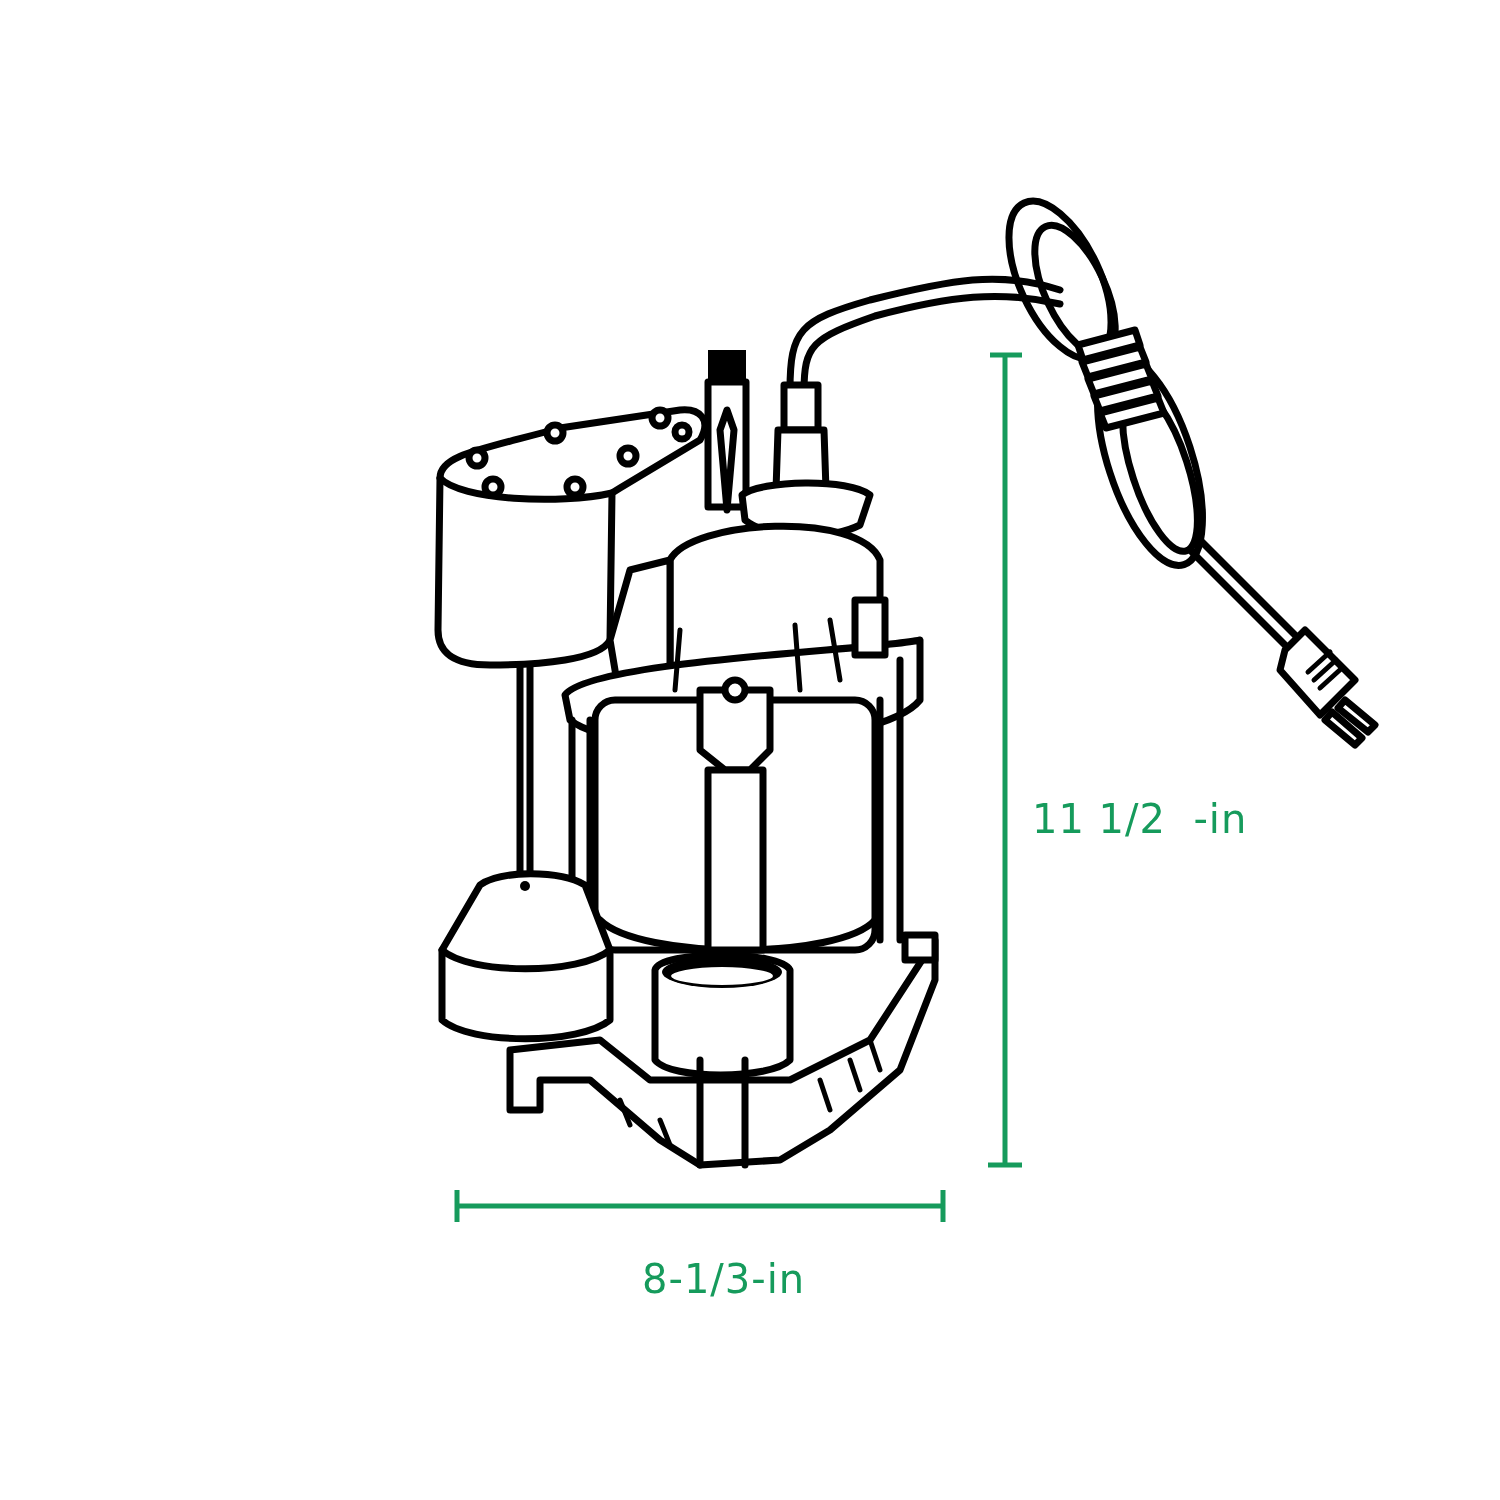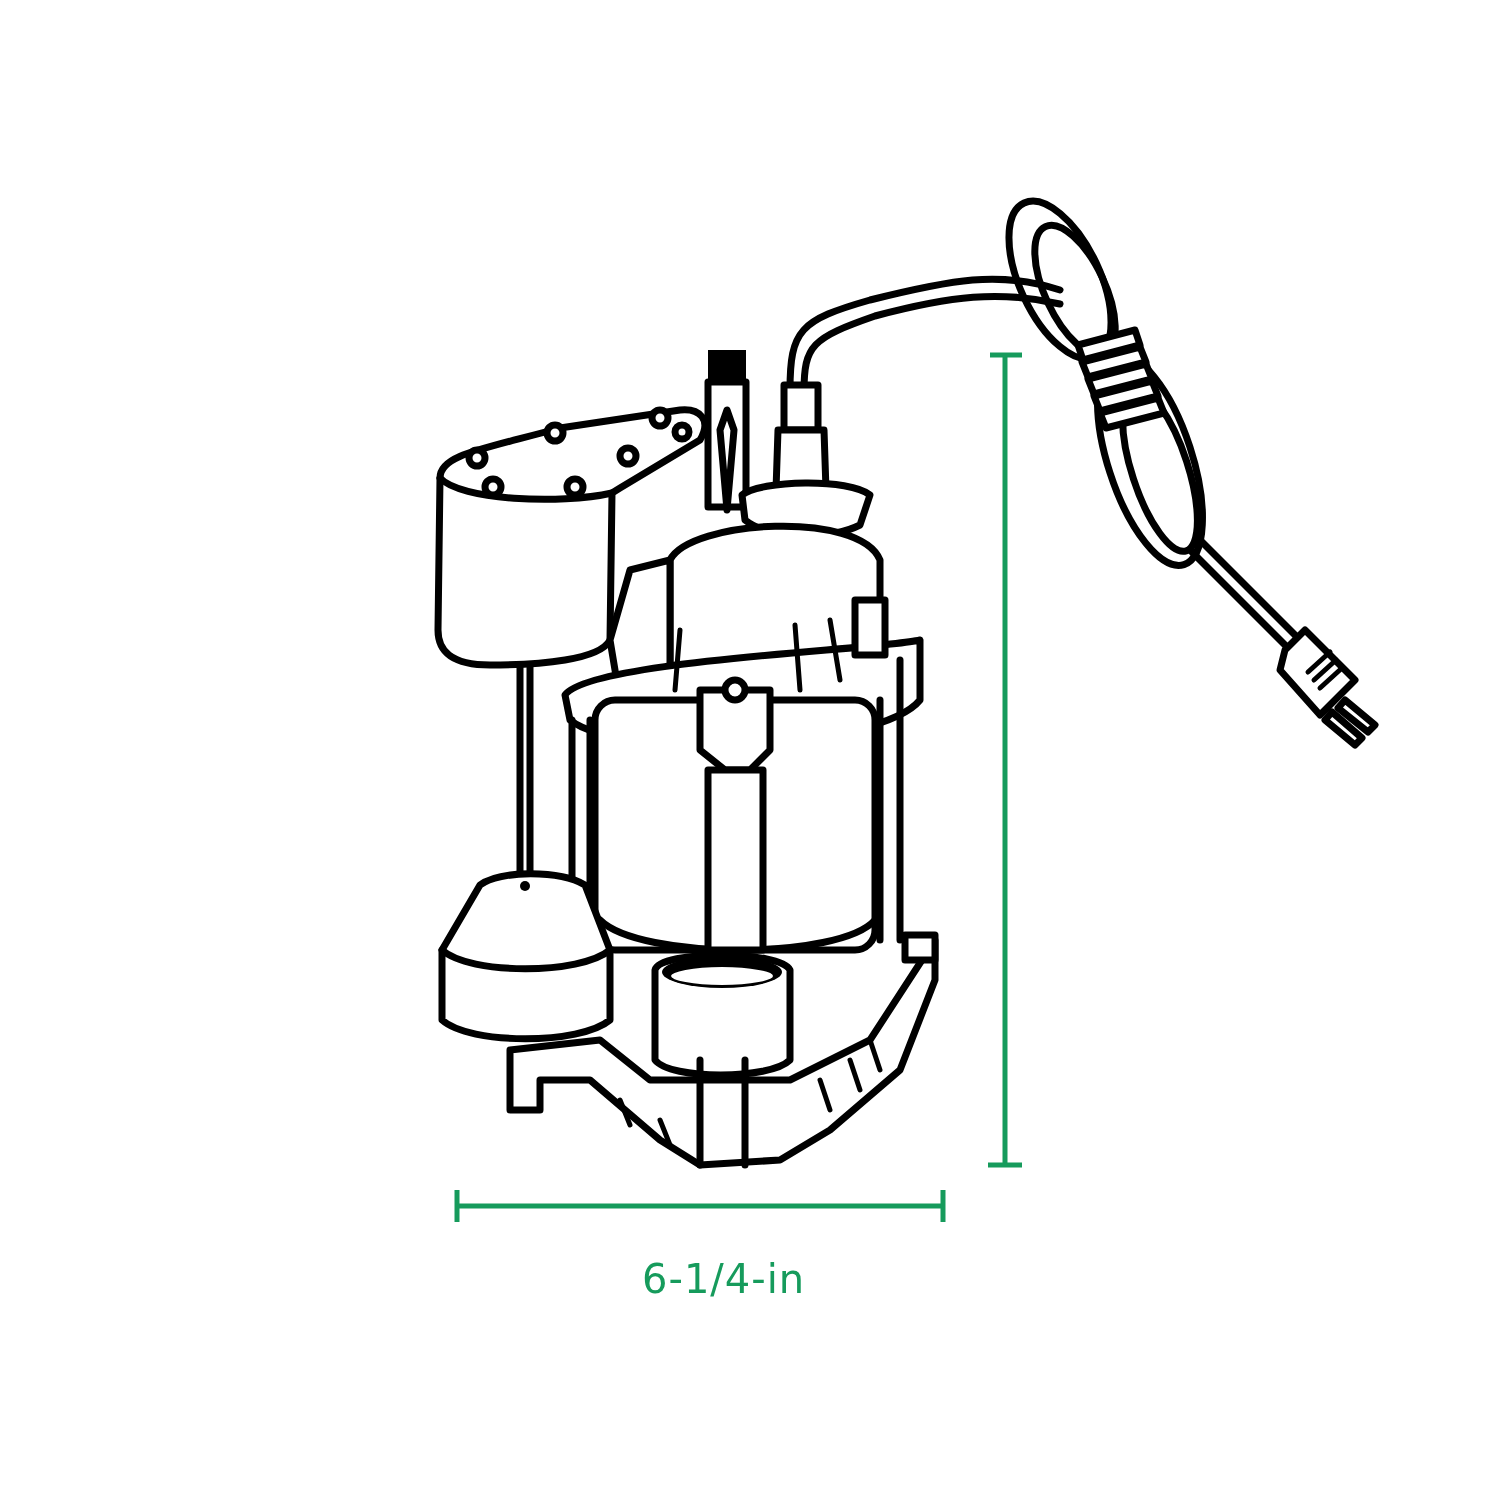--- a/index.html
+++ b/index.html
@@ -107,14 +107,15 @@
       <line class="dim" x1="990" y1="355" x2="1022" y2="355"></line>
       <line class="dim" x1="988" y1="1165" x2="1022" y2="1165"></line>
     </g>
     <g>
       <line class="dim" x1="457" y1="1206" x2="943" y2="1206"></line>
       <line class="dim" x1="457" y1="1190" x2="457" y2="1222"></line>
       <line class="dim" x1="943" y1="1190" x2="943" y2="1222"></line>
     </g>
   </svg>
 
-  <div id="width-label" class="dim-label">6-1/4-in</div>
+  <div id="height-label" class="dim-label">11 1/2  -in</div>
+  <div id="width-label" class="dim-label">8-1/3-in</div>
 </div>
 
 </body></html>

